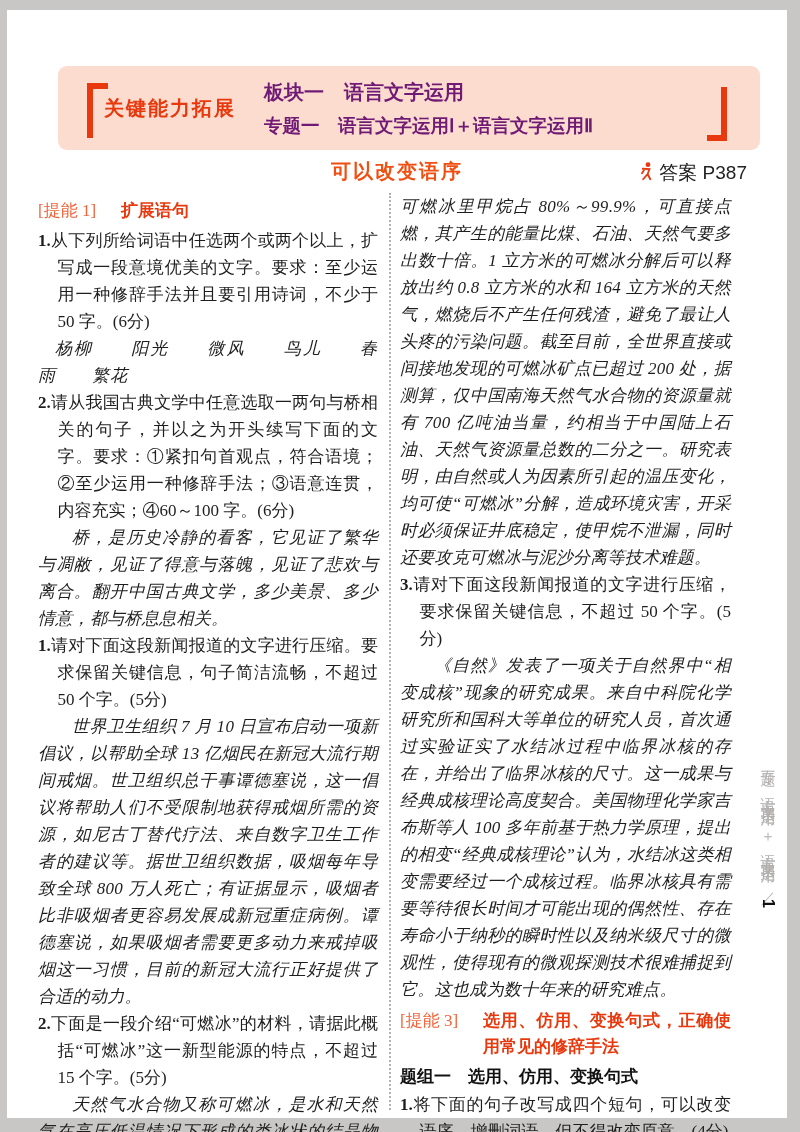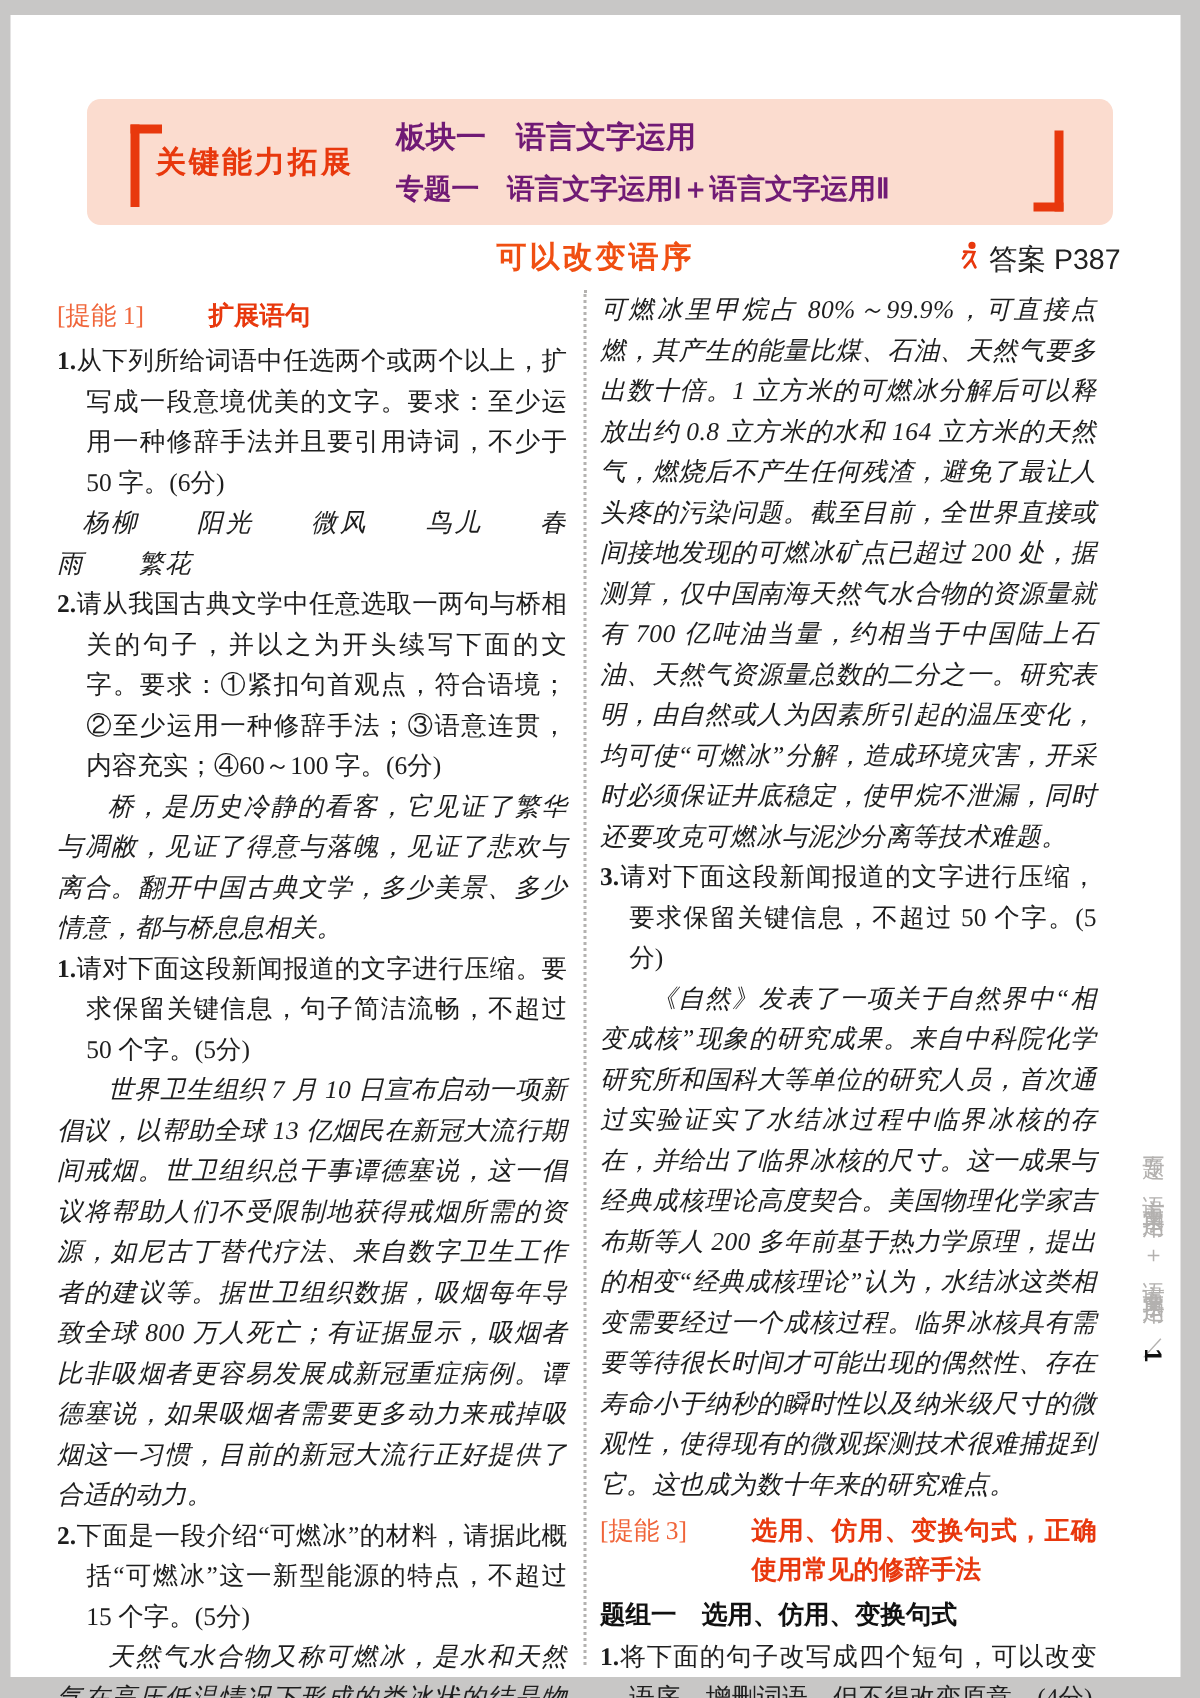--- a/index.html
+++ b/index.html
@@ -9,21 +9,21 @@
     font-family:"Liberation Serif", serif;
     overflow:hidden;position:relative;
   }
   .page{
     position:absolute;left:7px;top:10px;right:13px;bottom:14px;
     background:#ffffff;
   }
   
   .banner{
     position:absolute;left:51px;top:56px;width:684px;height:84px;
-    background:#fbdccf;border-radius:9px;
+    background:#fbdccf;border-radius:9px;padding-left:18px;
   }
   .bracket-left{
     position:absolute;left:29px;top:17px;width:15px;height:49px;
     border-left:6px solid #e8380d;border-top:6px solid #e8380d;
   }
   .bracket-right{
     position:absolute;right:33px;top:21px;width:14px;height:48px;
     border-right:6px solid #e8380d;border-bottom:6px solid #e8380d;
   }
   .badge{
@@ -61,21 +61,21 @@
   .col.right{flex:1;}
   .divider{
     width:0;border-left:2px dotted #b4b2b0;margin:0 9px 0 11px;
   }
   .item{padding-left:1.15em;text-indent:-1.15em;margin:0;}
   .item b{font-weight:bold;}
   .kai{font-style:italic;text-indent:2em;letter-spacing:0.3px;margin:0;}
   .kai.cont{text-indent:0;}
   .words{font-style:italic;text-indent:1em;letter-spacing:1px;margin:0;}
   .tineng{
-    display:flex;gap:27px;margin:5px 0 3px;line-height:26px;align-items:flex-start;
+    display:flex;gap:9px;margin:5px 0 3px;line-height:26px;align-items:flex-start;
   }
   .tineng .tag{color:#f0653a;white-space:nowrap;font-size:17px;}
   .tineng .title{
     color:#e8380d;font-family:"Liberation Sans",sans-serif;
     font-weight:bold;font-size:17px;margin-left:16px;
   }
   .group-header{
     font-family:"Liberation Sans",sans-serif;font-weight:bold;
     font-size:17px;margin:1px 0;color:#111;
   }
@@ -134,21 +134,21 @@
       <p class="kai">世界卫生组织 7 月 10 日宣布启动一项新倡议，以帮助全球 13 亿烟民在新冠大流行期间戒烟。世卫组织总干事谭德塞说，这一倡议将帮助人们不受限制地获得戒烟所需的资源，如尼古丁替代疗法、来自数字卫生工作者的建议等。据世卫组织数据，吸烟每年导致全球 800 万人死亡；有证据显示，吸烟者比非吸烟者更容易发展成新冠重症病例。谭德塞说，如果吸烟者需要更多动力来戒掉吸烟这一习惯，目前的新冠大流行正好提供了合适的动力。</p>
       <p class="item"><b>2.</b><span>下面是一段介绍“可燃冰”的材料，请据此概括“可燃冰”这一新型能源的特点，不超过 15 个字。(5分)</span></p>
       <p class="kai">天然气水合物又称可燃冰，是水和天然气在高压低温情况下形成的类冰状的结晶物质。</p>
     </div>
 
     <div class="divider"></div>
 
     <div class="col right">
       <p class="kai cont">可燃冰里甲烷占 80%～99.9%，可直接点燃，其产生的能量比煤、石油、天然气要多出数十倍。1 立方米的可燃冰分解后可以释放出约 0.8 立方米的水和 164 立方米的天然气，燃烧后不产生任何残渣，避免了最让人头疼的污染问题。截至目前，全世界直接或间接地发现的可燃冰矿点已超过 200 处，据测算，仅中国南海天然气水合物的资源量就有 700 亿吨油当量，约相当于中国陆上石油、天然气资源量总数的二分之一。研究表明，由自然或人为因素所引起的温压变化，均可使“可燃冰”分解，造成环境灾害，开采时必须保证井底稳定，使甲烷不泄漏，同时还要攻克可燃冰与泥沙分离等技术难题。</p>
       <p class="item"><b>3.</b><span>请对下面这段新闻报道的文字进行压缩，要求保留关键信息，不超过 50 个字。(5分)</span></p>
-      <p class="kai">《自然》发表了一项关于自然界中“相变成核”现象的研究成果。来自中科院化学研究所和国科大等单位的研究人员，首次通过实验证实了水结冰过程中临界冰核的存在，并给出了临界冰核的尺寸。这一成果与经典成核理论高度契合。美国物理化学家吉布斯等人 200 多年前基于热力学原理，提出的相变“经典成核理论”认为，水结冰这类相变需要经过一个成核过程。临界冰核具有需要等待很长时间才可能出现的偶然性、存在寿命小于纳秒的瞬时性以及纳米级尺寸的微观性，使得现有的微观探测技术很难捕捉到它。这也成为数十年来的研究难点。</p>
+      <p class="kai">《自然》发表了一项关于自然界中“相变成核”现象的研究成果。来自中科院化学研究所和国科大等单位的研究人员，首次通过实验证实了水结冰过程中临界冰核的存在，并给出了临界冰核的尺寸。这一成果与经典成核理论高度契合。美国物理化学家吉布斯等人 100 多年前基于热力学原理，提出的相变“经典成核理论”认为，水结冰这类相变需要经过一个成核过程。临界冰核具有需要等待很长时间才可能出现的偶然性、存在寿命小于纳秒的瞬时性以及纳米级尺寸的微观性，使得现有的微观探测技术很难捕捉到它。这也成为数十年来的研究难点。</p>
 
       <div class="tineng">
         <span class="tag">[提能 3]</span>
         <span class="title">选用、仿用、变换句式，正确使用常见的修辞手法</span>
       </div>
       <div class="group-header">题组一　选用、仿用、变换句式</div>
       <p class="item"><b>1.</b><span>将下面的句子改写成四个短句，可以改变语序、增删词语，但不得改变原意。(4分)</span></p>
 
     </div>
   </div>

